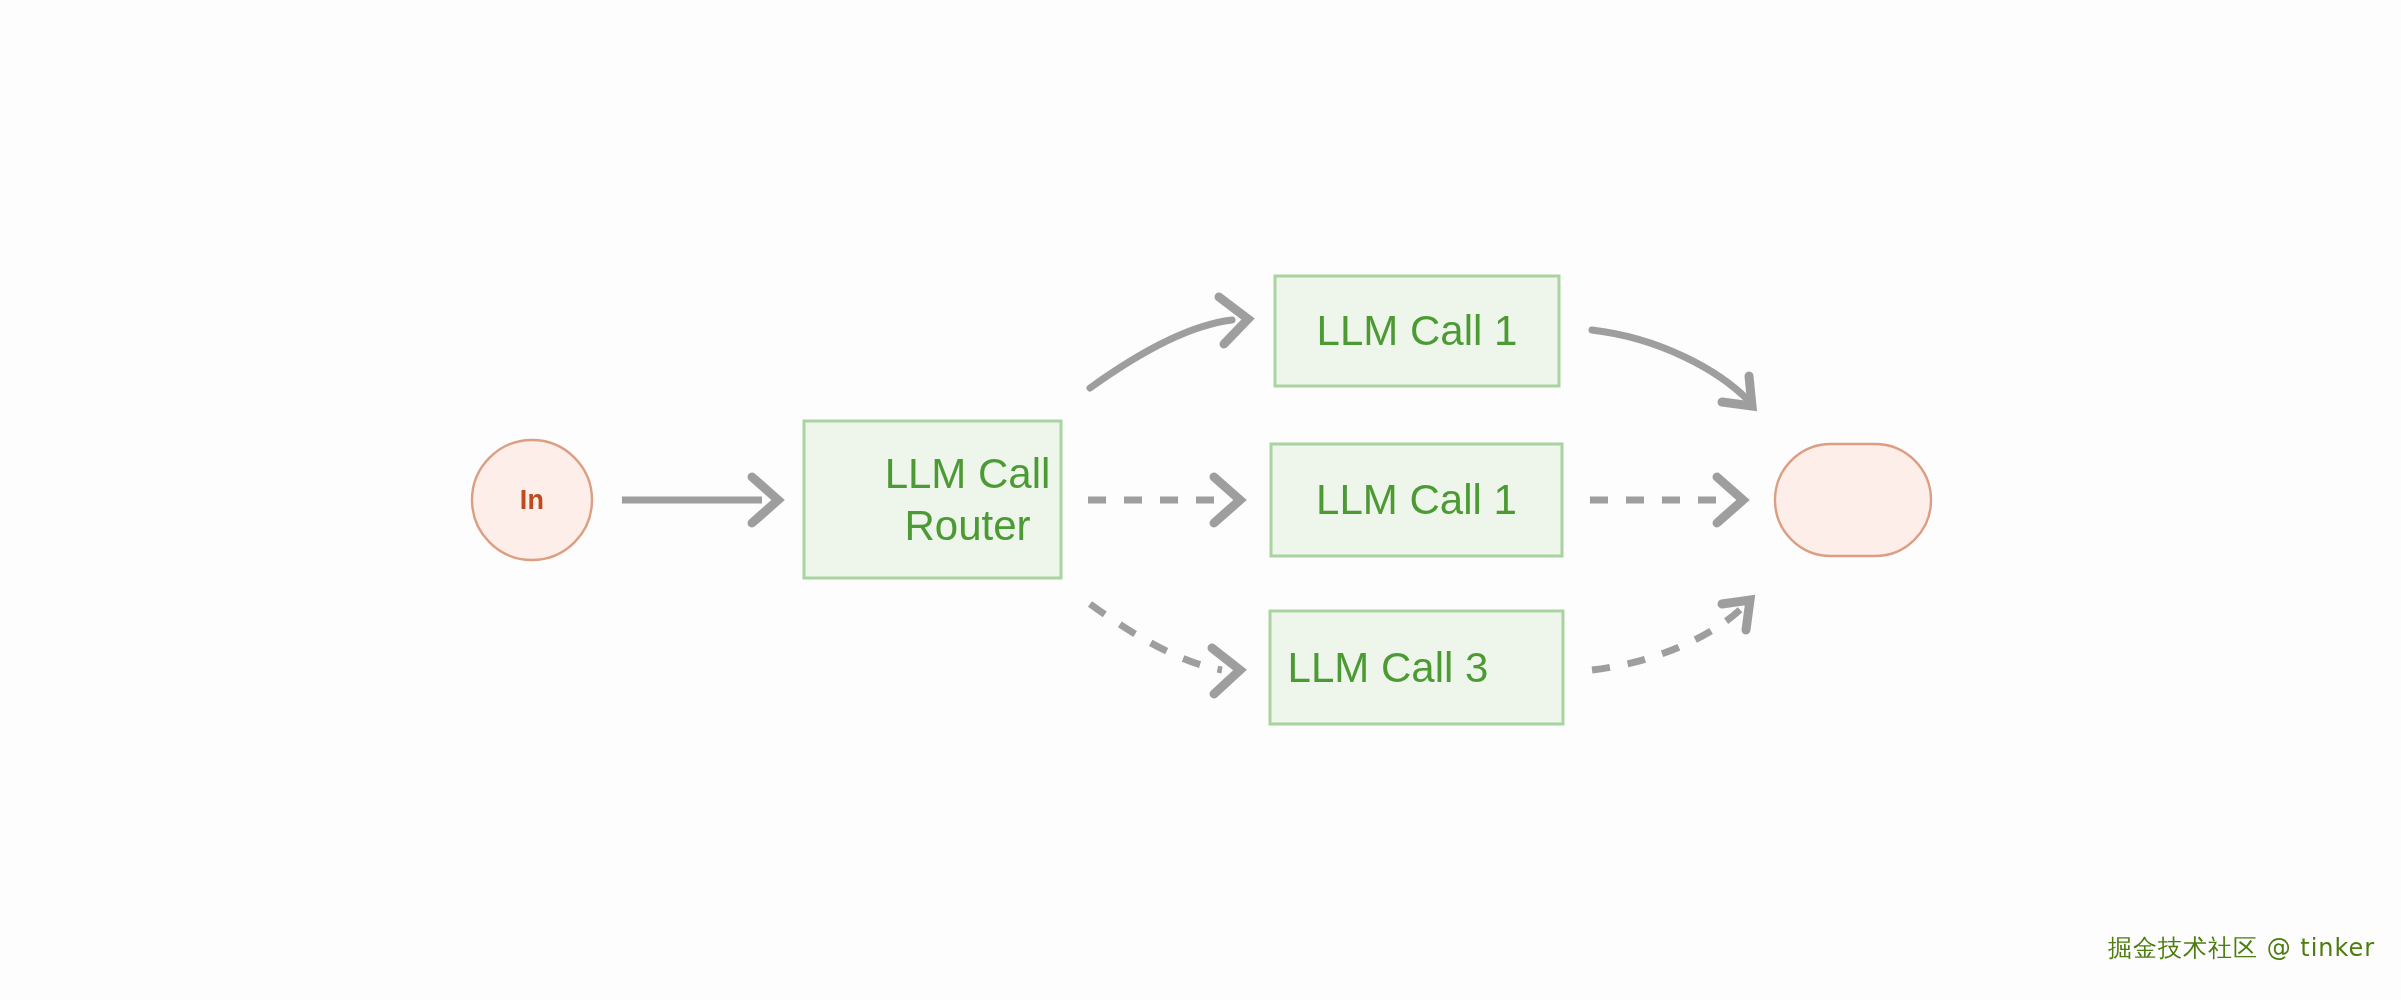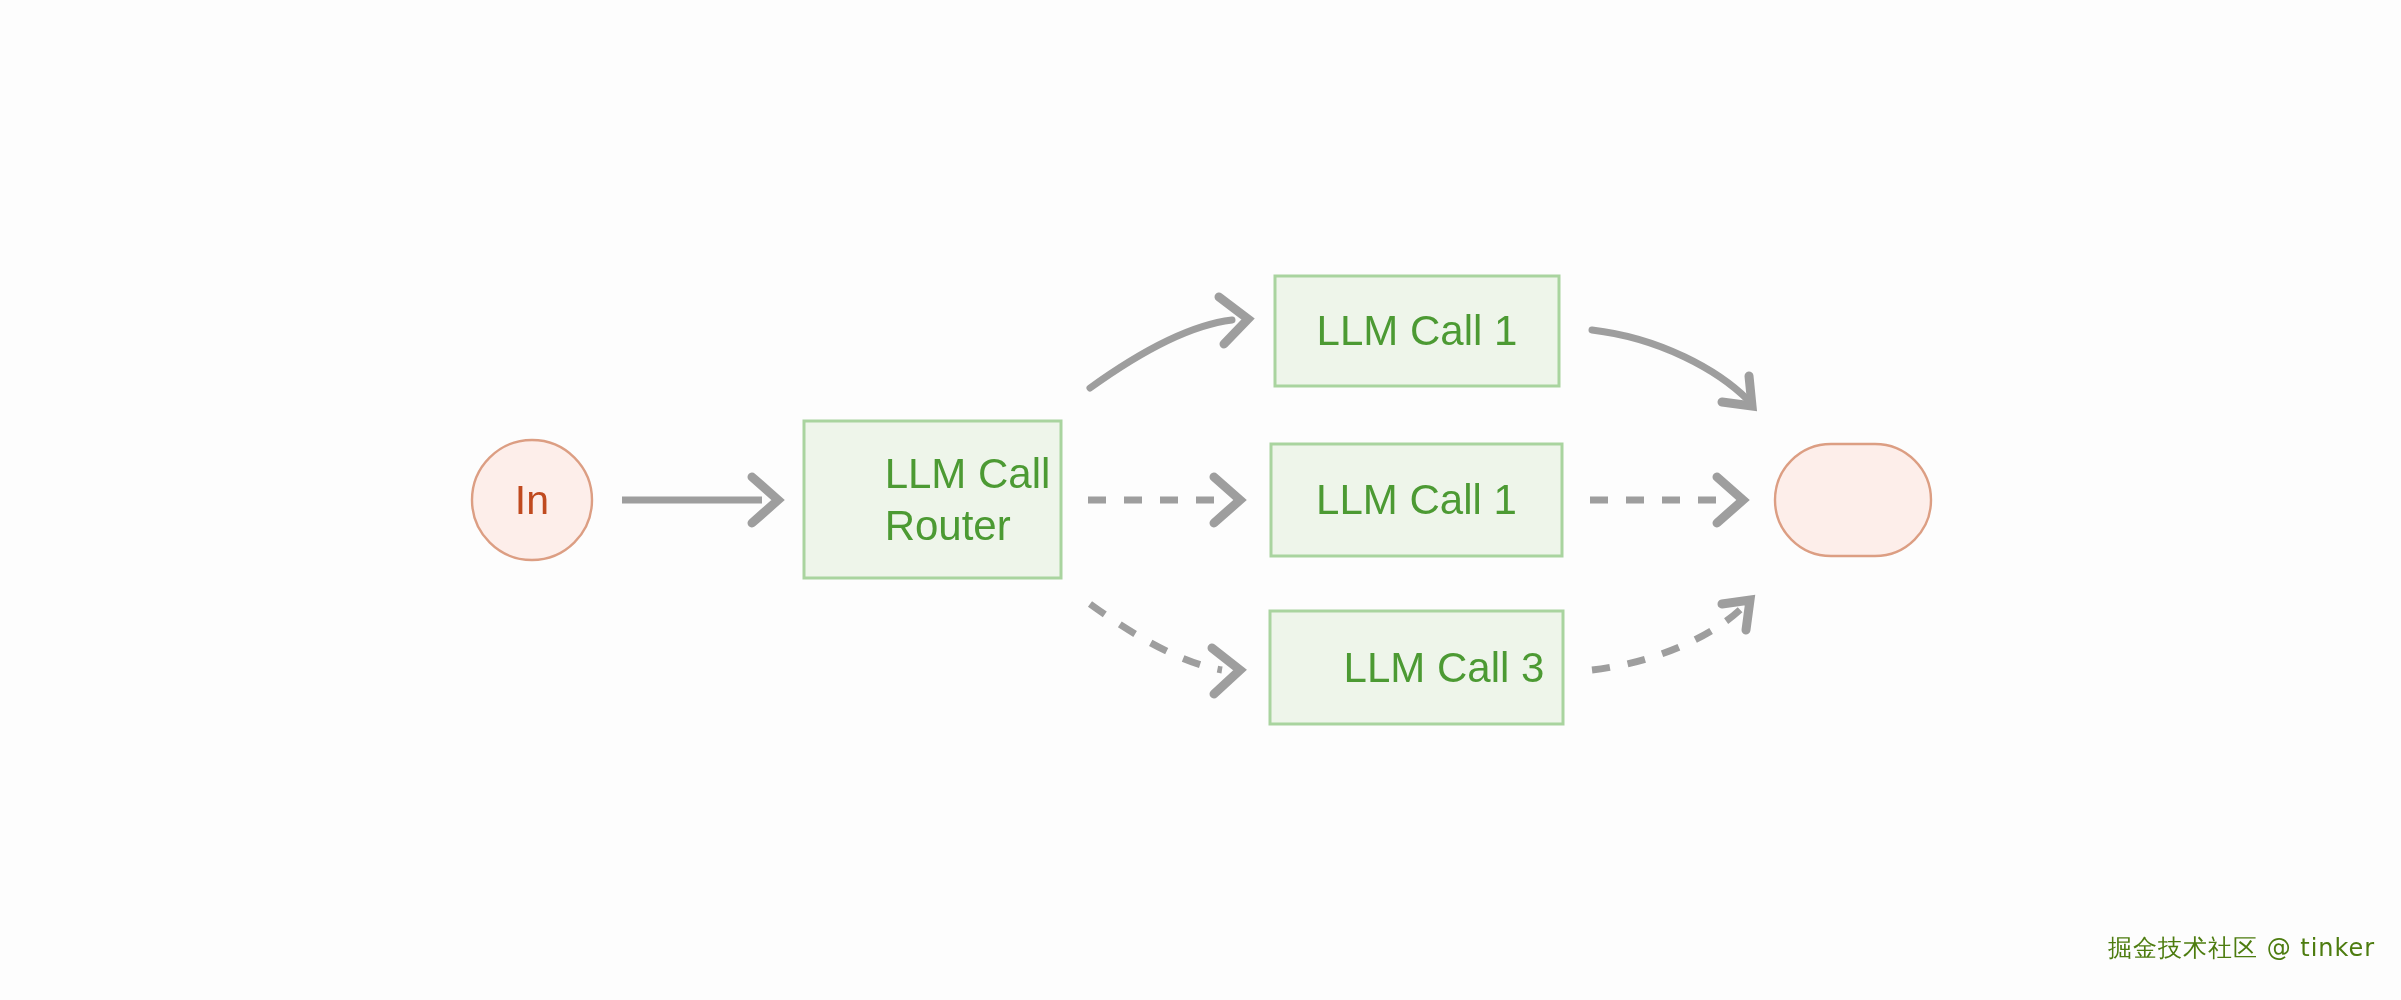--- a/index.html
+++ b/index.html
@@ -20,27 +20,27 @@
     left: 0;
     top: 0;
     width: 2401px;
     height: 1000px;
   }
   .node-label {
     position: absolute;
     display: flex;
     align-items: center;
     justify-content: center;
-    text-align: left;
+    text-align: center;
     pointer-events: none;
     white-space: pre-line;
   }
   .terminal-label {
-    font-size: 41px;
-    font-weight: 400;
+    font-size: 27px;
+    font-weight: 700;
     color: #c04a1f;
     letter-spacing: 0.2px;
   }
   .process-label {
     font-size: 42px;
     font-weight: 400;
     color: #4c9a33;
     line-height: 1.22;
   }
   #watermark {
@@ -115,18 +115,18 @@
 
   <div class="node-label terminal-label" style="left:472px; top:440px; width:120px; height:120px;">In</div>
 
   <div class="node-label process-label" style="left:839px; top:421px; width:257px; height:157px;">LLM Call
 Router</div>
 
   <div class="node-label process-label" style="left:1275px; top:276px; width:284px; height:110px;">LLM Call 1</div>
 
   <div class="node-label process-label" style="left:1271px; top:444px; width:291px; height:112px;">LLM Call 1</div>
 
-  <div class="node-label process-label" style="left:1270px; top:611px; width:348px; height:113px;">LLM Call 3</div>
+  <div class="node-label process-label" style="left:1214px; top:611px; width:348px; height:113px;">LLM Call 3</div>
 
 
   <div id="watermark">掘金技术社区 @ tinker</div>
 
 </div>
 
 </body></html>

